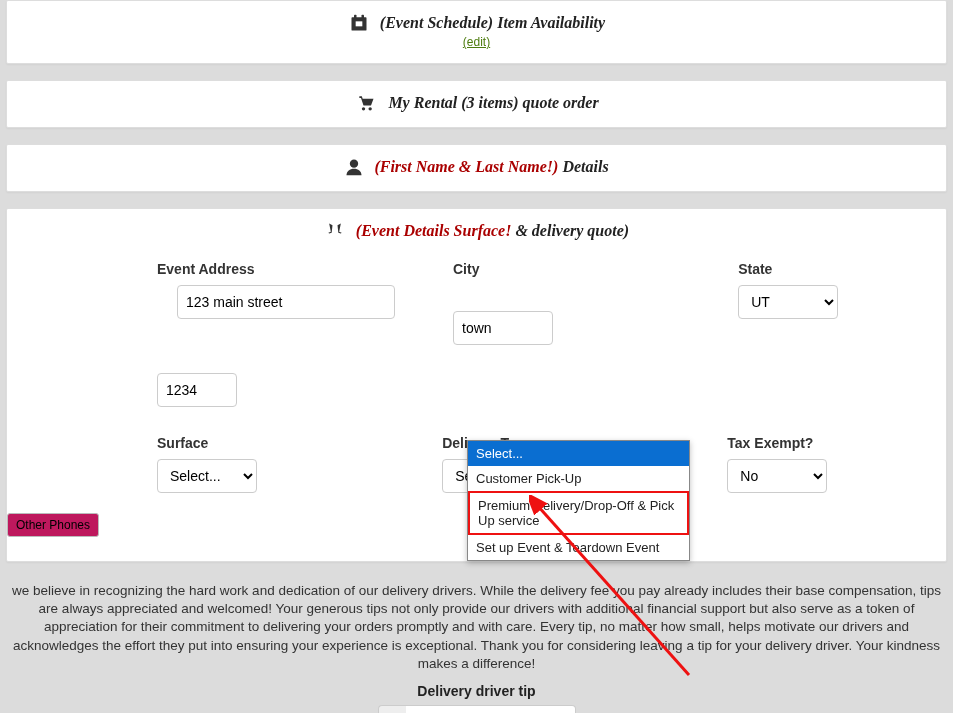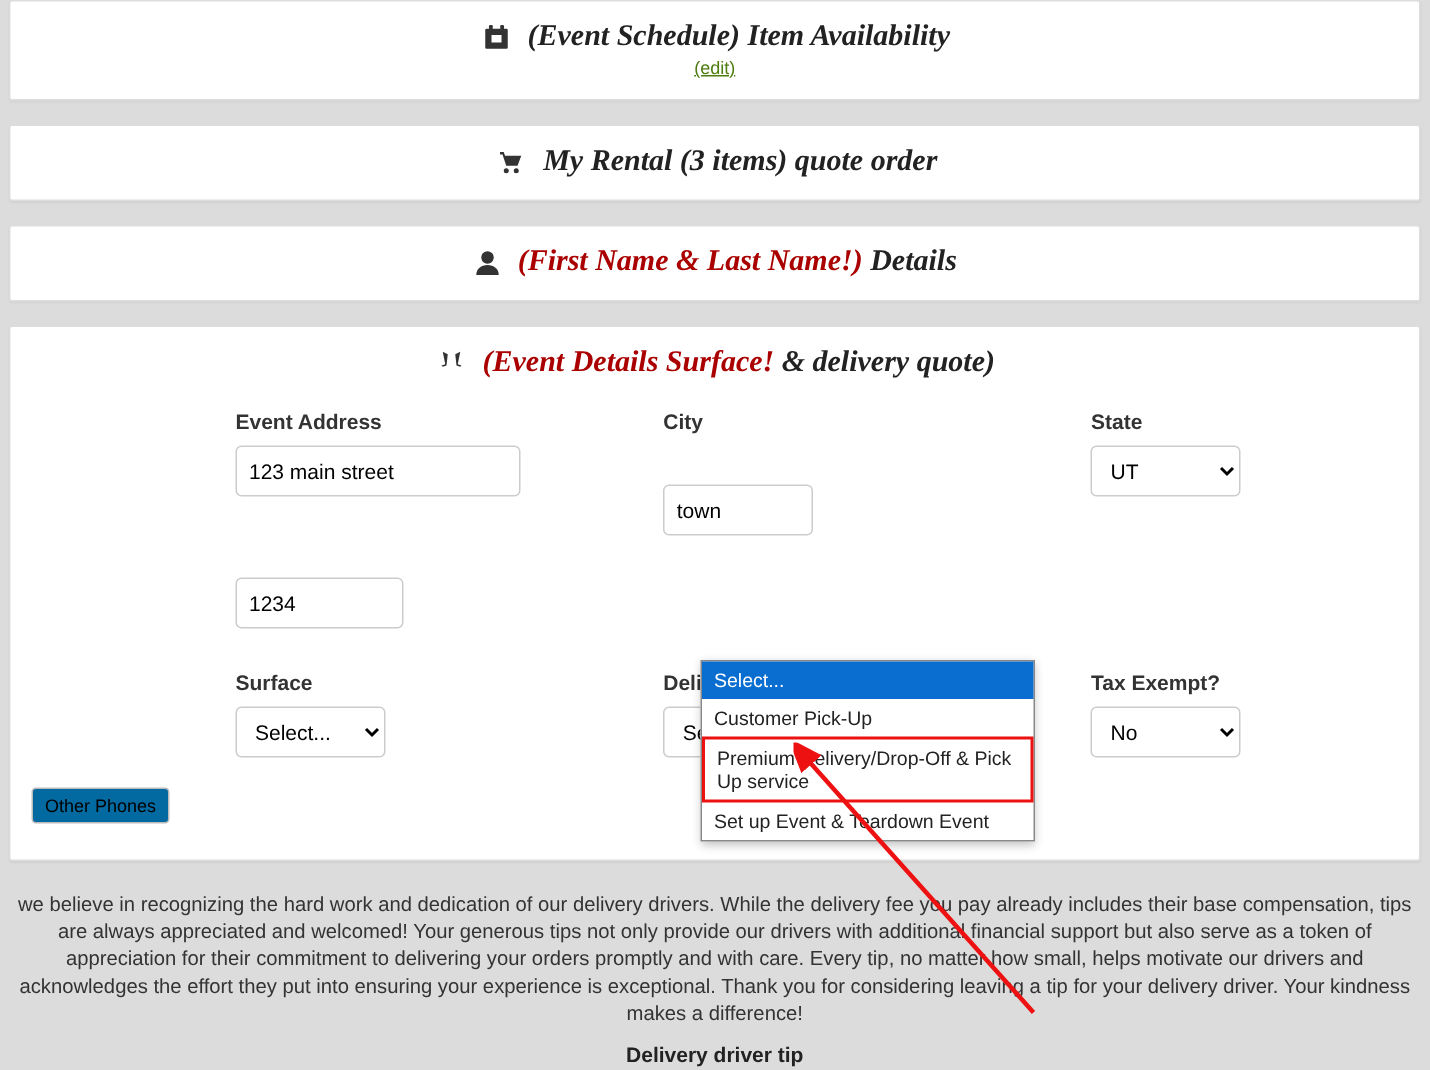--- a/index.html
+++ b/index.html
@@ -19,21 +19,21 @@
     border-radius: 2px;
     margin: 0 6px 16px 6px;
     box-shadow: 0 1px 2px rgba(0,0,0,0.05);
     padding: 8px 0 14px 0;
   }
   .panel-header {
     text-align: center;
     font-family: Georgia, 'Times New Roman', Times, serif;
     font-style: italic;
     font-weight: bold;
-    font-size: 20px;
+    font-size: 16px;
     padding: 4px 0 0 0;
     display: flex;
     align-items: center;
     justify-content: center;
     gap: 10px;
   }
   .panel-header .red { color: #a00; text-align: center; }
   .edit-link {
     display: block;
     text-align: center;
@@ -58,24 +58,23 @@
     font-size: 14px;
     background: #fff;
   }
   .prefilled { background: #e7f0f6; }
   .form-area { padding: 20px 40px 8px 150px; }
   .row { display: flex; margin-bottom: 28px; gap: 38px; }
   .col { flex: 0 0 33%; padding-right: 20px; }
   .small-btn {
     border: 1px solid #bbb;
     border-radius: 3px;
-    background: #0369a1;
+    background: #be185d;
     font-size: 12px;
     padding: 4px 8px;
-    margin-left: 14px;
     cursor: pointer;
   }
   .disclaimer {
     text-align: center;
     font-size: 13.5px;
     color: #333;
     padding: 4px 4px 2px 4px;
     line-height: 1.35;
   }
   .tip-label {
@@ -190,35 +189,35 @@
     </span>
     <span>
       <span class="red">(Event Details Surface!</span><span> &amp; delivery quote)</span>
     </span>
   </div>
 
   <div class="form-area">
     <div class="row">
       <div class="col">
         <label class="label">Event Address</label>
-        <input type="text" class="prefilled" style="width: 190px;" value="123 main street">
+        <input type="text" class="prefilled" style="width: 218px; margin-left: 20px;" value="123 main street">
       </div>
       <div class="col">
         <label class="label">City</label>
         <input type="text" class="prefilled" style="width: 100px; margin-top: 26px;" value="town">
       </div>
       <div class="col">
         <label class="label">State</label>
         <select style="width:100px"><option>UT</option></select>
       </div>
     </div>
 
     <div class="row">
       <div class="col">
-        <input type="text" style="width: 112px;" value="1234">
+        <input type="text" style="width: 80px;" value="1234">
       </div>
     </div>
 
     <div class="row" style="margin-bottom:12px;">
       <div class="col">
         <label class="label">Surface</label>
         <select style="width:100px"><option>Select...</option></select>
       </div>
       <div class="col" style="position:relative;">
         <label class="label">Delivery Type</label>

